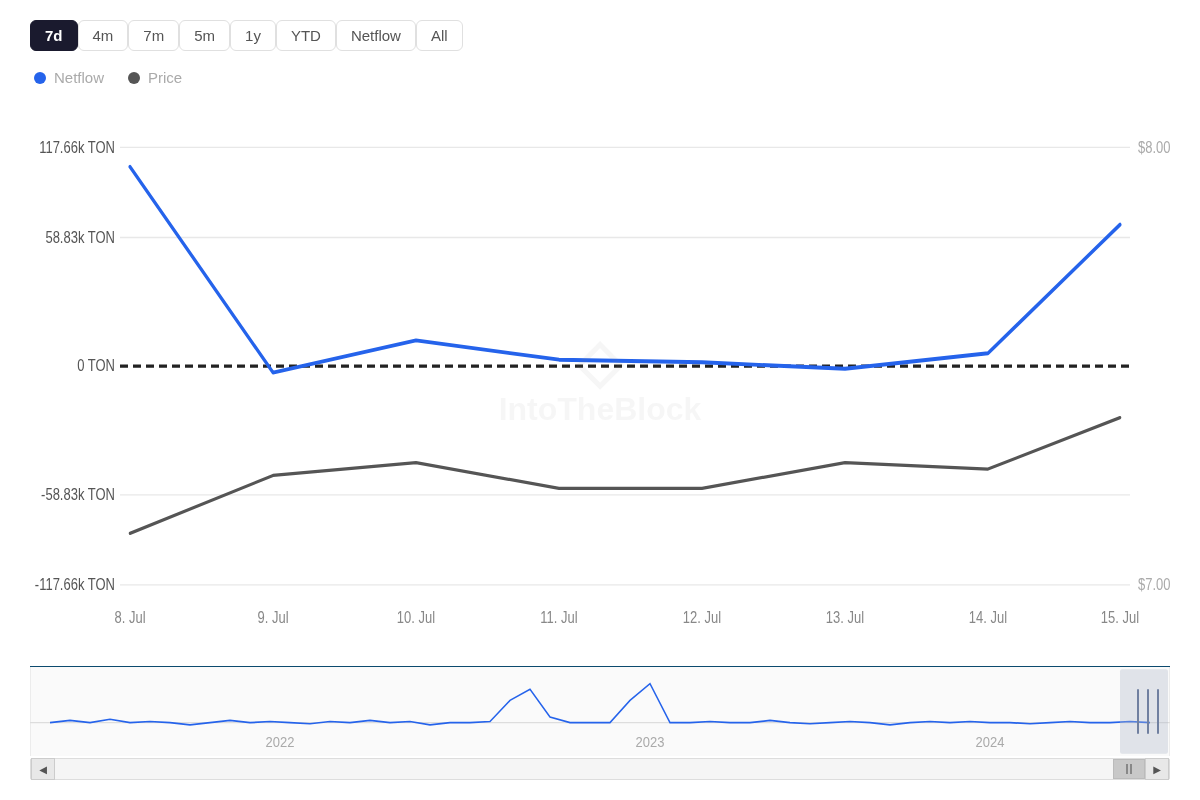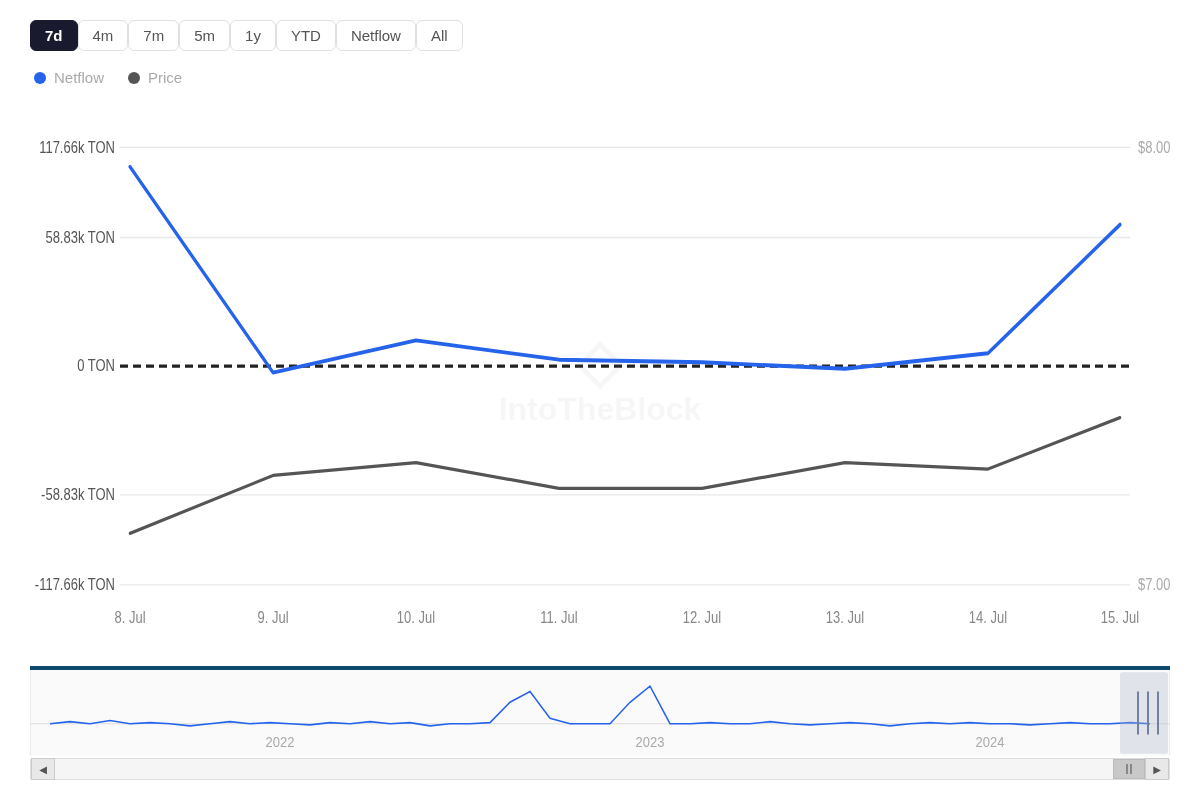--- a/index.html
+++ b/index.html
@@ -91,21 +91,21 @@
       pointer-events: none;
       white-space: nowrap;
       display: flex;
       flex-direction: column;
       align-items: center;
     }
     
     .mini-chart-container {
       height: 90px;
       position: relative;
-      border-top: 4px solid #0c4a6e;
+      border-top: 1px solid #0c4a6e;
       margin-top: 4px;
     }
     .mini-chart-container svg {
       width: 100%;
       height: 100%;
     }
     
     .scrollbar-area {
       height: 22px;
       background: #f0f0f0;

